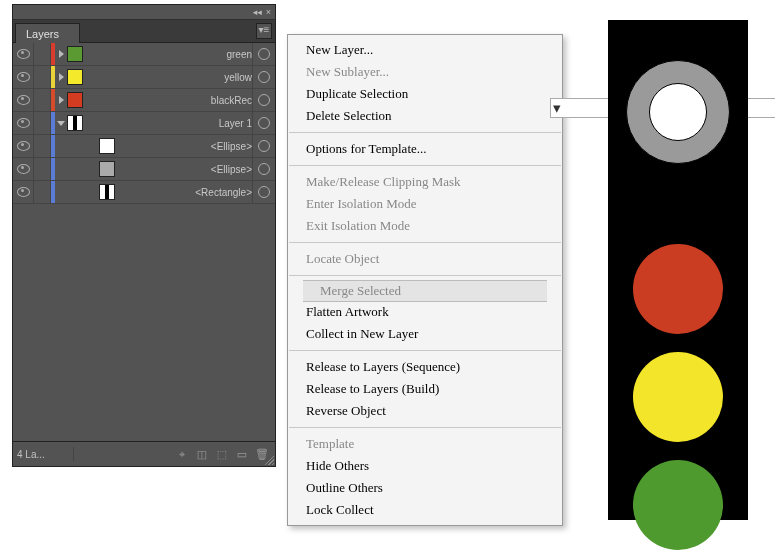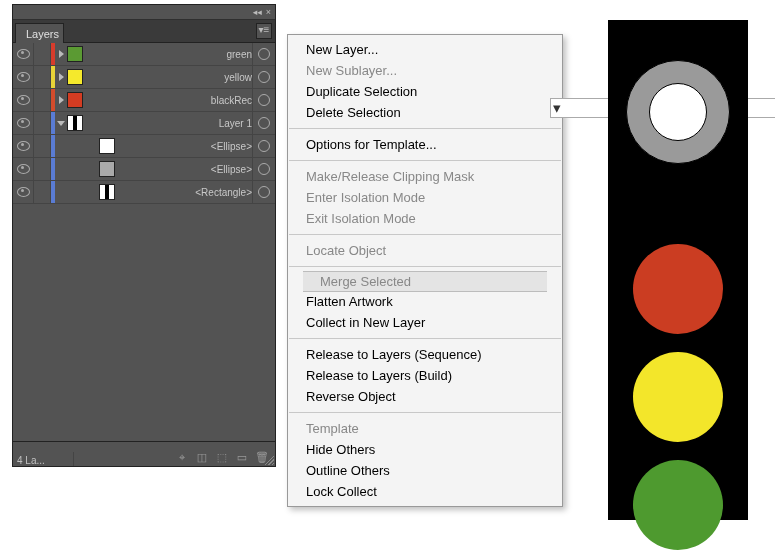--- a/index.html
+++ b/index.html
@@ -38,21 +38,21 @@
     background:#3a3a3a;
     display:flex;
     align-items:flex-end;
     border-bottom:1px solid #222;
     position:relative;
   }
   .tab {
     background:#535353;
     color:#e0e0e0;
     font-size:11px;
-    padding:4px 4px 3px 10px;
+    padding:4px 20px 3px 10px;
     border:1px solid #222;
     border-bottom:none;
     margin-left:2px;
     position:relative;
     top:1px;
   }
   .tabmenu {
     position:absolute;
     right:3px;
     top:3px;
@@ -145,21 +145,21 @@
     position:relative;
   }
   .eye::after{
     content:'';position:absolute;left:3px;top:1px;width:3px;height:3px;background:#aaa;border-radius:50%;
   }
   .footer {
     height:24px;
     background:#535353;
     border-top:1px solid #222;
     display:flex;
-    align-items:flex-end;
+    align-items:center;
     font-size:10px;
     color:#c0c0c0;
     padding:0 4px;
     gap:2px;
   }
   .footer .sep {
     width:1px;height:14px;background:#444;margin:0 8px;
   }
   .footer .ftxt { width:46px; }
   .fic { width:18px;height:18px;display:flex;align-items:center;justify-content:center;font-size:11px;color:#999;}
@@ -175,21 +175,21 @@
 
   
   .contextmenu {
     position:absolute;
     left:287px;
     top:34px;
     width:274px;
     background:#f4f4f4;
     border:1px solid #999;
     box-shadow:3px 3px 6px rgba(0,0,0,.25);
-    font-family:Liberation Sans, sans-serif;
+    font-family:Liberation Serif, serif;
     font-size:13px;
     color:#000;
     padding:4px 0;
   }
   .mitem {
     padding:3px 18px;
     white-space:nowrap;
   }
   .mitem.sel {
     background:#e4e4e4;

